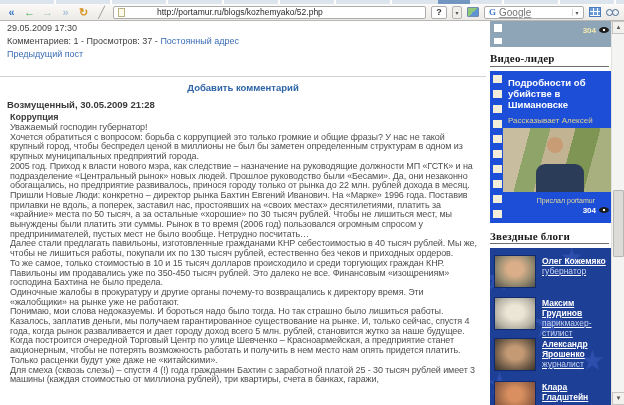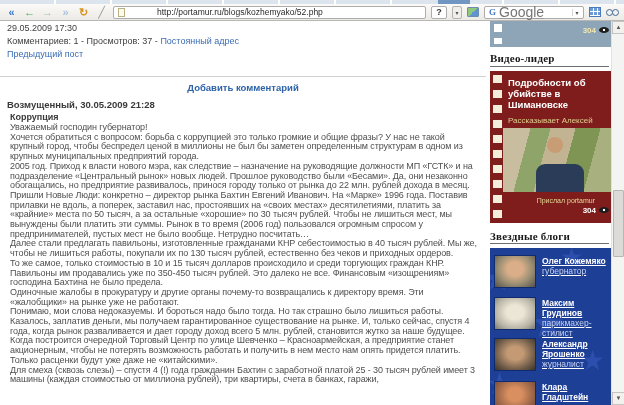--- a/index.html
+++ b/index.html
@@ -43,21 +43,21 @@
   }
   .dropbtn{ width:10px; height:13px; background:#f1efec; border:1px solid #b5b3af; border-radius:2px;
     font-size:6px; color:#555; text-align:center; line-height:12px; }
   .panelico{ width:12px; height:10px; border:1px solid #6f8cb0; border-radius:1px;
     background:linear-gradient(135deg,#8ec878 0 50%,#5e94d4 50%); }
   .searchbox{
     width:100px; height:13px; background:#fff; border:1px solid #adadad; border-radius:2px;
     display:flex; align-items:center; gap:3px; padding:0 2px 0 4px;
   }
   .glogo{ color:#4a7cc8; font-weight:bold; font-size:9px; font-family:"Liberation Serif",serif; }
-  .searchinput{ border:none; outline:none; flex:1; font-size:14px; color:#9a9a9a;
+  .searchinput{ border:none; outline:none; flex:1; font-size:10px; color:#9a9a9a;
     font-family:"Liberation Sans",sans-serif; background:transparent; min-width:0;text-decoration:underline; }
   .searchdrop{ font-size:6px; color:#555; width:9px; text-align:center; border-left:1px solid #d8d8d8; }
   .tileico{ width:12px; height:10px; border:1px solid #4a7ab8; background-color:#6a9ad9;
     background-image:repeating-linear-gradient(to right,transparent 0 3px,#fff 3px 4px),
                      repeating-linear-gradient(to bottom,transparent 0 3px,#fff 3px 4px); }
   .glasses{ display:inline-flex; align-items:center; }
   .glasses i{ width:7px; height:7px; border:1.5px solid #47688c; border-radius:50%; display:inline-block; background:#eef3f8; }
   .glasses i+i{ margin-left:-1px; }
   
   .meta-line{ position:absolute; left:7px; font-size:9px; color:#3e3e3e; white-space:nowrap; }
@@ -74,21 +74,21 @@
   .sidebar{ position:absolute; left:490px; top:21px; width:121px; height:384px; }
   .vthumb{ position:absolute; left:0; top:0; right:0; height:26px; background:#8ea5b7; }
   .holes{ position:absolute; left:4px; top:3px; bottom:3px; width:8px;
     background:repeating-linear-gradient(to bottom,#ffffff 0 8px,transparent 8px 14px); }
   .views{ position:absolute; right:15px; top:5px; color:#f3e7ae; font-weight:bold; font-size:8px; }
   .eye{ position:absolute; right:2px; top:6px; width:10px; height:6px; border-radius:50%;
     background:radial-gradient(circle at 50% 50%, #fff 0 1px, #1c1c1c 1.6px); }
   .sb-h{ position:absolute; left:0; font-family:"Liberation Serif",serif; font-weight:bold;
     font-size:11px; color:#181818; letter-spacing:0.2px; }
   .sb-hr{ position:absolute; left:0; right:2px; border-top:1px solid #6e6e6e; }
-  .goldbox{ position:absolute; left:0; top:50px; right:0; height:152px; background:#7f1d1d; overflow:hidden; cursor:pointer; }
+  .goldbox{ position:absolute; left:0; top:50px; right:0; height:152px; background:#1d4ed8; overflow:hidden; cursor:pointer; }
   .goldholes{ position:absolute; left:3px; top:4px; bottom:4px; width:9px;
     background:repeating-linear-gradient(to bottom,#f3eed9 0 8px,transparent 8px 15px); }
   .gtitle{ position:absolute; left:18px; top:6px; width:100px; color:#fff; font-weight:bold;
     font-size:9.5px; line-height:11px; }
   .gsub{ position:absolute; left:18px; top:42px; width:100px; color:#ddd08e; font-size:8px; line-height:16px; }
   .photo{ position:absolute; left:13px; right:0; top:57px; height:64px; overflow:hidden;
     background:linear-gradient(105deg,#c8bd9e 0 22%,#8fa468 22% 38%,#c2b493 38% 58%,#7e9554 58% 78%,#a8b080 78%); }
   .photo::before{ content:""; position:absolute; width:16px; height:16px; border-radius:50%;
     background:#c89c74; left:41%; top:9px; }
   .photo::after{ content:""; position:absolute; width:48px; height:30px; border-radius:9px 9px 0 0;

